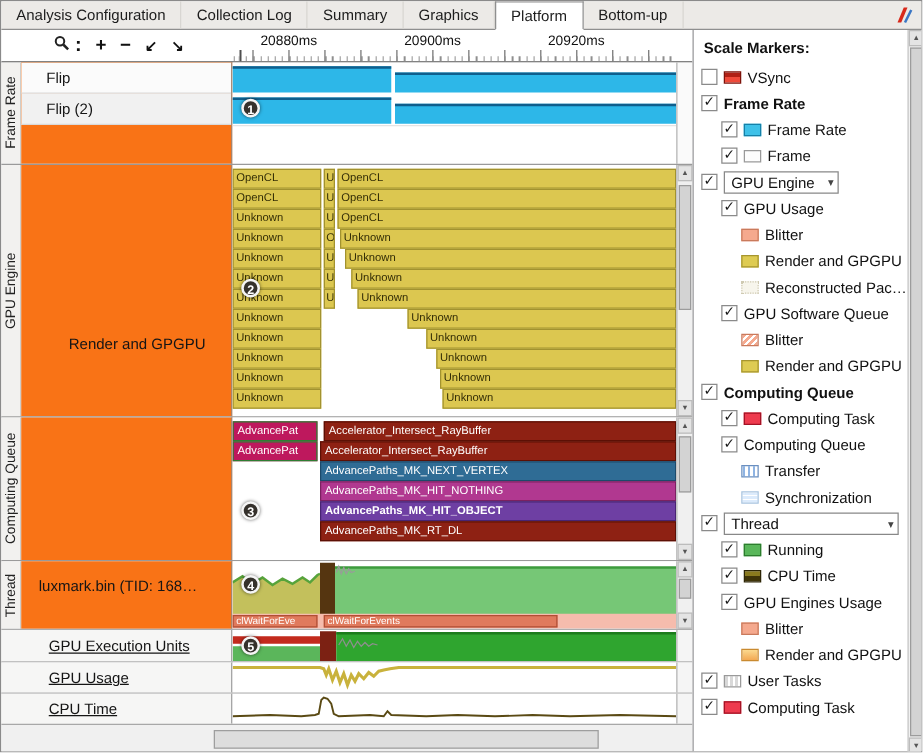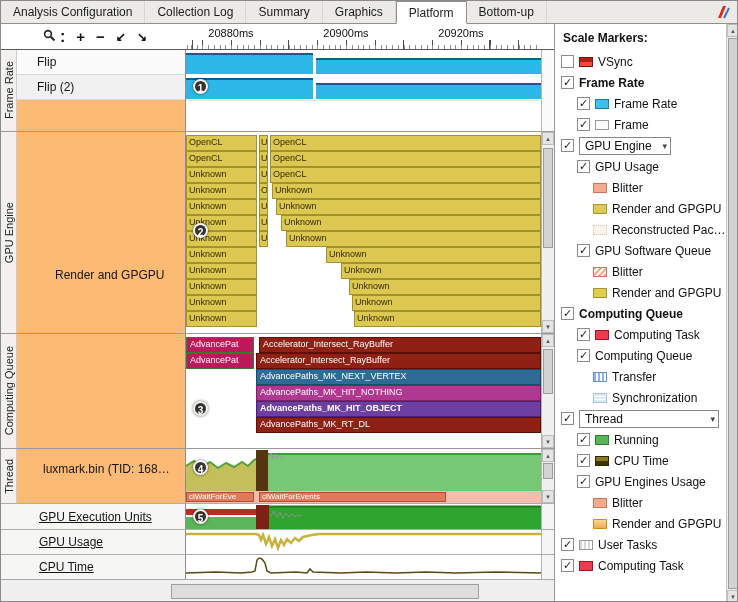--- a/index.html
+++ b/index.html
@@ -28,21 +28,21 @@
     background:repeating-linear-gradient(90deg,#8f8f8f 0 1px,transparent 1px 5.75px);background-position:5px 0;}
   
   .group{position:absolute;left:0;width:553px;}
   .g-fr{top:49px;height:81px;}
   .g-eng{top:130px;height:202px;border-top:1px solid #9a9a9a;}
   .g-q{top:332px;height:115px;border-top:1px solid #9a9a9a;}
   .g-th{top:447px;height:55px;border-top:1px solid #9a9a9a;}
   .gstrip{position:absolute;left:0;top:0;bottom:0;width:16px;background:#f2f1ef;border-right:1px solid #cfcdc9;
           display:flex;align-items:center;justify-content:center;}
   .vtext{writing-mode:vertical-rl;transform:rotate(180deg);font-size:11px;color:#222;white-space:nowrap;}
-  .glabels{position:absolute;left:16px;top:0;bottom:0;width:169px;background:#fdba74;border-right:1px solid #8c8c8c;overflow:hidden;}
+  .glabels{position:absolute;left:16px;top:0;bottom:0;width:169px;background:#f97316;border-right:1px solid #8c8c8c;overflow:hidden;}
   .gtl{position:absolute;left:185px;top:0;bottom:0;width:355px;background:#fff;overflow:hidden;}
   .vs{position:absolute;left:540px;top:0;bottom:0;width:13px;background:#f0f0f0;border-left:1px solid #b4b4b4;}
   .vs.empty{background:#fafafa;}
   .sbtn{position:absolute;left:0;right:0;height:13px;background:#e4e4e4;border:1px solid #bcbcbc;
         font-size:6px;color:#555;display:flex;align-items:center;justify-content:center;}
   .sbtn.up{top:0}.sbtn.dn{bottom:0}
   .sth{position:absolute;left:1px;right:1px;background:#d3d3d3;border:1px solid #9c9c9c;}
   
   .lr{height:25px;line-height:25px;padding-left:20px;font-size:12px;color:#151515;border-bottom:1px solid #dadada;}
   .lr0{background:#fbfbfb;}.lr1{background:#f1f1f1;}
@@ -55,21 +55,21 @@
   .ebar.mid{padding-left:1px;}
   .qbar{position:absolute;top:0;height:16px;font-size:9px;color:#fff;line-height:13px;padding-left:3px;
         overflow:hidden;white-space:nowrap;border:1px solid rgba(0,0,0,.35);}
   .q-green{background:#be185d;border-color:#2e7d33;}
   .q-dred{background:#8e2113;border-color:#5c1005;}
   .q-blue{background:#2f6c95;border-color:#1c4a6b;}
   .q-magenta{background:#b13890;border-color:#7c2161;}
   .q-purple{background:#6e3fa3;border-color:#482473;}
   
   .thr-label{position:absolute;left:14px;top:13px;width:160px;font-size:12px;color:#151515;
-             white-space:nowrap;overflow:hidden;margin-left:12px;}
+             white-space:nowrap;overflow:hidden;}
   .thsvg{position:absolute;left:0;top:1px;}
   .wait-strip{position:absolute;left:0;top:42px;width:355px;height:12px;background:#f6bcad;}
   .tbar{position:absolute;top:1px;height:10px;background:#e07a5d;border:1px solid #b14f36;
         font-size:8px;color:#fff;line-height:8px;padding-left:2px;overflow:hidden;white-space:nowrap;}
   .eng-label{position:absolute;left:38px;top:136px;font-size:12px;color:#151515;}
   
   .brow{position:absolute;left:0;width:553px;border-top:1px solid #adadad;}
   .b-eu{top:502px;height:26px;}
   .b-gu{top:528px;height:25px;}
   .b-ct{top:553px;height:25px;}

